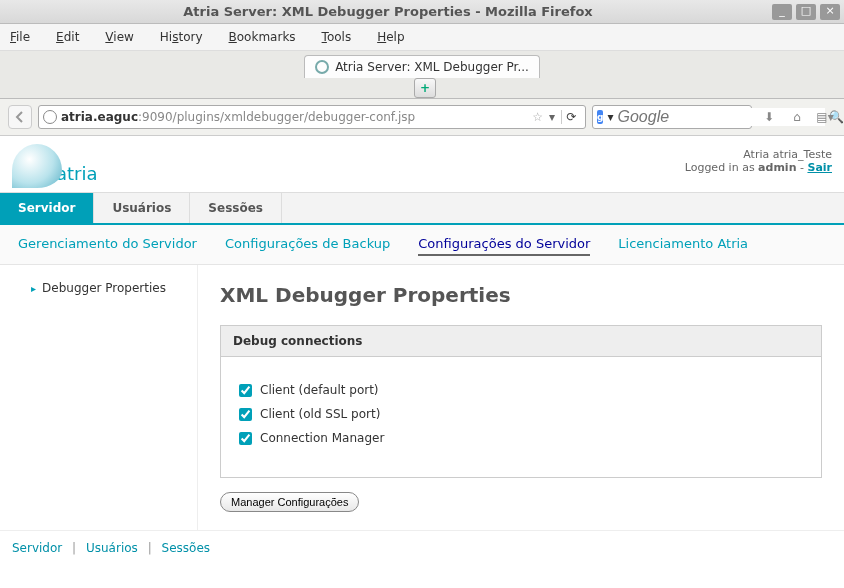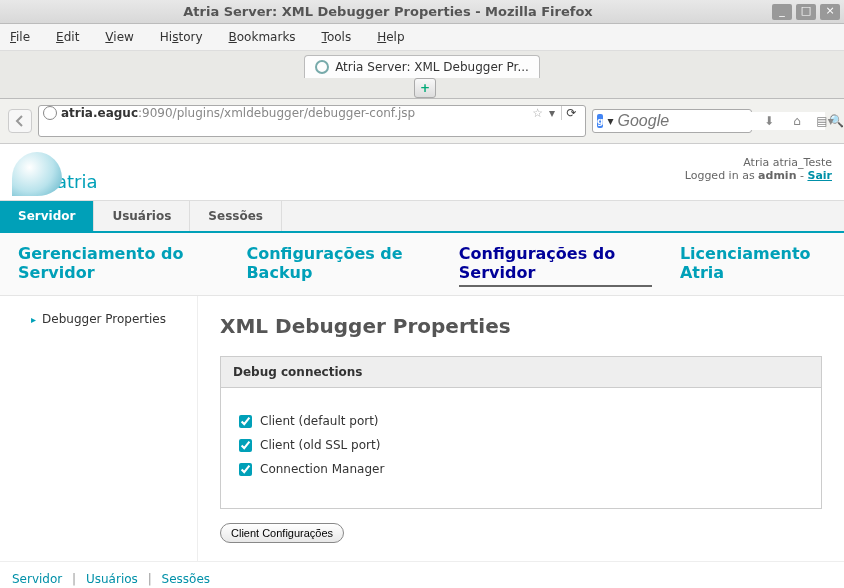--- a/index.html
+++ b/index.html
@@ -18,21 +18,21 @@
 
 
 .tabstrip { display: flex; align-items: center; background: #e9e9e6; padding: 4px 6px 0; border-bottom: 1px solid #bbb; flex-direction: column; }
 .tab { display: flex; align-items: center; gap: 6px; background: #fdfdfd; border: 1px solid #bbb; border-bottom: none; border-radius: 4px 4px 0 0; padding: 4px 10px; max-width: 260px; font-size: 12px; }
 .tab-icon { width: 14px; height: 14px; border: 2px solid #7aa; border-radius: 50%; }
 .new-tab { width: 22px; height: 20px; margin-left: 6px; background: linear-gradient(#f8f8f8,#ddd); border: 1px solid #aaa; border-radius: 3px; text-align: center; line-height: 18px; color: #0a7; font-weight: bold; cursor: pointer; }
 
 
 .urlbar-row { display: flex; align-items: center; gap: 6px; padding: 6px 8px; background: #f1f1ee; border-bottom: 1px solid #ccc; }
 .nav-btn { width: 24px; height: 24px; border: 1px solid #ccc; border-radius: 4px; background: #f7f7f7; display: flex; align-items: center; justify-content: center; color: #999; cursor: pointer; }
-.urlbox { flex: 1; display: flex; align-items: flex-start; border: 1px solid #aaa; border-radius: 3px; background: #fff; height: 32px; padding: 0 4px; gap: 4px; }
+.urlbox { flex: 1; display: flex; align-items: center; border: 1px solid #aaa; border-radius: 3px; background: #fff; height: 24px; padding: 0 4px; gap: 4px; }
 .urlbox .globe { width: 14px; height: 14px; border: 1px solid #888; border-radius: 50%; }
 .urlbox .urltext { flex: 1; font-size: 12px; white-space: nowrap; overflow: hidden; }
 .urlbox .urltext .host { font-weight: bold; color: #333; }
 .urlbox .urltext .rest { color: #888; }
 .urlbox .star { color: #aaa; }
 .urlbox .dd { color: #666; padding: 0 2px; }
 .urlbox .reload { width: 20px; text-align: center; border-left: 1px solid #ccc; color: #444; }
 .searchbox { display: flex; align-items: center; border: 1px solid #aaa; border-radius: 3px; background: #fff; height: 24px; width: 160px; padding: 0 4px; gap: 4px; }
 .searchbox .engine { width: 14px; height: 14px; background: #4285f4; color: #fff; font-size: 9px; font-weight: bold; text-align: center; line-height: 14px; border-radius: 2px; }
 .searchbox input { border: none; outline: none; flex: 1; font-size: 16px; font-style: italic; color: #888; }
@@ -48,21 +48,21 @@
 .user-info { text-align: right; font-size: 11px; color: #666; padding-top: 4px; }
 .user-info .logout { color: #0090a8; font-weight: bold; text-decoration: underline; }
 
 
 .main-nav { display: flex; background: #f3f3f3; border-top: 1px solid #ddd; border-bottom: 2px solid #00a0b8; }
 .main-nav-item { padding: 8px 18px; font-weight: bold; color: #555; border-right: 1px solid #ddd; cursor: pointer; }
 .main-nav-item.active { background: #00a0b8; color: #fff; }
 
 
 .sub-nav { display: flex; background: #fafafa; padding: 8px 18px; gap: 28px; border-bottom: 1px solid #e5e5e5; }
-.sub-nav-item { color: #00a0b8; font-weight: bold; font-size: 16px; cursor: pointer; padding: 3px 0; }
+.sub-nav-item { color: #00a0b8; font-weight: normal; font-size: 13px; cursor: pointer; padding: 3px 0; }
 .sub-nav-item.active { border-bottom: 2px solid #666; color: #009; }
 
 
 .body-row { display: flex; }
 .sidebar { width: 198px; border-right: 1px solid #eee; padding: 12px 10px; }
 .sidebar-item { color: #333; font-size: 12px; cursor: pointer; padding: 4px 0; text-align: center; }
 .sidebar-item::before { content: "▸"; color: #00a0b8; margin-right: 6px; font-size: 10px; }
 
 .content { flex: 1; padding: 18px 22px; }
 .content h1 { font-size: 20px; color: #555; font-weight: bold; margin-bottom: 18px; }
@@ -180,21 +180,21 @@
           <div class="check-row">
             <input type="checkbox" checked="" style="">
             <span>Client (old SSL port)</span>
           </div>
           <div class="check-row">
             <input type="checkbox" checked="" style="">
             <span>Connection Manager</span>
           </div>
         </div>
       </div>
-      <button class="save-btn">Client Configurações</button>
+      <button class="save-btn">Manager Configurações</button>
     </div>
   </div>
 
   <div class="footer">
     <a>Servidor</a>
     <span class="sep">|</span>
     <a>Usuários</a>
     <span class="sep">|</span>
     <a>Sessões</a>
   </div>

